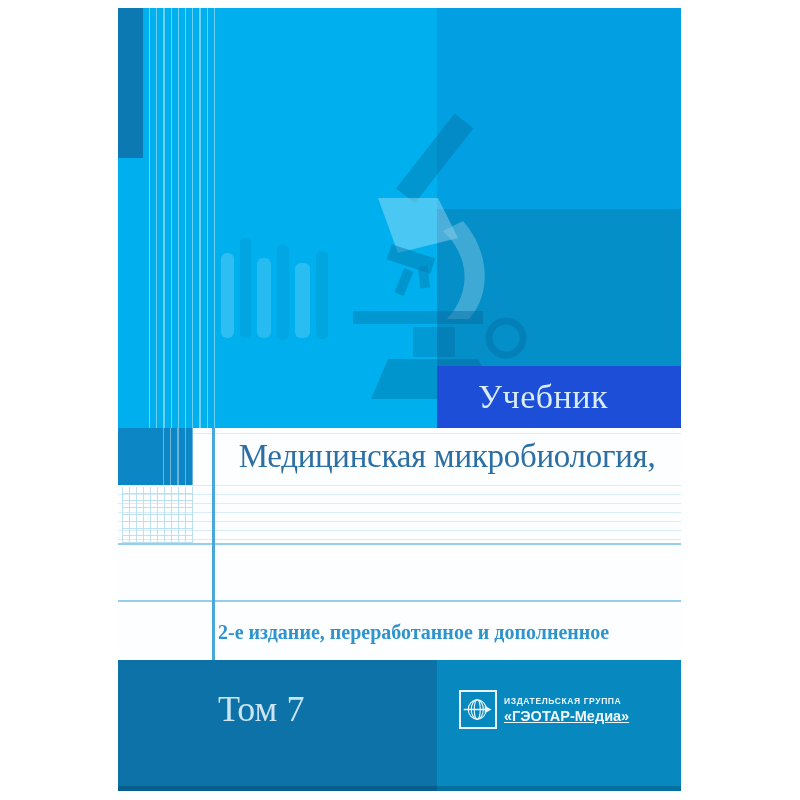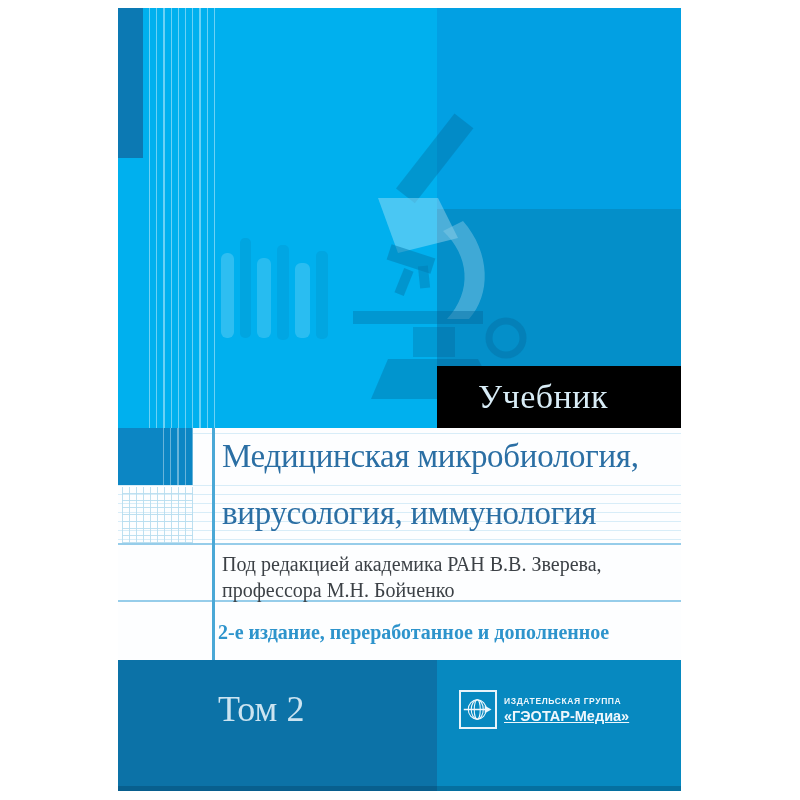--- a/index.html
+++ b/index.html
@@ -13,35 +13,35 @@
 
   
   .stripes{left:25px;top:0;width:72px;height:420px;
     background:repeating-linear-gradient(90deg, rgba(255,255,255,0) 0 6px, rgba(255,255,255,.42) 6px 7.2px);}
   .row1-stripes{left:39px;top:420px;width:36px;height:57px;
     background:repeating-linear-gradient(90deg, rgba(255,255,255,0) 0 6px, rgba(255,255,255,.38) 6px 7.2px);}
 
   
   .rc-a{left:319px;top:0;width:244px;height:201px;background:#02a0e3;}
   .rc-b{left:319px;top:201px;width:244px;height:157px;background:#048fc9;}
-  .cat-band{left:319px;top:358px;width:244px;height:62px;background:#000000;display:flex;align-items:center;}
+  .cat-band{left:319px;top:358px;width:244px;height:62px;background:#1d4ed8;display:flex;align-items:center;}
   .cat-band span{margin-left:41px;font-size:34px;color:#d8ecf6;letter-spacing:.5px;}
 
   
   .white-band{left:0;top:420px;width:563px;height:232px;background:#fdfeff;}
   .row1-block{left:0;top:420px;width:75px;height:57px;background:#0c86c4;}
   .ruled{left:0;width:563px;height:1px;background:#d8edf8;}
   .grid-patch{left:4px;top:479px;width:71px;height:56px;
     background:
       repeating-linear-gradient(90deg, rgba(183,221,239,.9) 0 1px, rgba(0,0,0,0) 1px 7px),
       repeating-linear-gradient(0deg, rgba(183,221,239,.9) 0 1px, rgba(0,0,0,0) 1px 7px);}
   .strong-line{left:0;width:563px;height:2px;background:#96cdea;}
   .vline{left:94px;top:420px;width:3px;height:232px;background:#4aa8d6;}
 
-  .title-row{left:104px;width:450px;height:57px;display:flex;align-items:center;}
+  .title-row{left:104px;width:450px;height:57px;display:flex;align-items:center;justify-content:center;}
   .title-row span{font-size:33px;color:#2b6fa4;letter-spacing:-.3px;white-space:nowrap;}
   .editors{left:104px;top:543px;width:450px;font-size:20px;line-height:26px;color:#3c4146;}
   .edition-row{left:100px;top:592px;width:460px;height:64px;display:flex;align-items:center;}
   .edition-row span{font-size:20px;font-weight:bold;color:#2e94cc;white-space:nowrap;}
 
   
   .bottom-band{left:0;top:652px;width:563px;height:131px;background:#0c72a7;}
   .bottom-band-right{left:319px;top:652px;width:244px;height:131px;background:#0789c0;}
   .bottom-edge{left:0;top:778px;width:563px;height:5px;background:rgba(0,45,80,.28);}
   .volume{left:100px;top:676px;width:180px;height:50px;display:flex;align-items:center;}
@@ -107,39 +107,32 @@
     <div class="abs ruled" style="top:522px"></div>
     <div class="abs ruled" style="top:531px"></div>
     <div class="abs grid-patch"></div>
     <div class="abs strong-line" style="top:535px"></div>
     <div class="abs strong-line" style="top:592px"></div>
     <div class="abs vline"></div>
 
     <div class="abs title-row" style="top:420px">
       <span>Медицинская микробиология,</span>
     </div>
-    <div class="abs title-row" style="top:477px">
-      <span>вирусология, иммунология</span>
-    </div>
 
-    <div class="abs editors">
-      <div>Под редакцией академика РАН В.В. Зверева,</div>
-      <div>профессора М.Н. Бойченко</div>
-    </div>
 
     <div class="abs edition-row">
       <span>2-е издание, переработанное и дополненное</span>
     </div>
 
     <div class="abs bottom-band"></div>
     <div class="abs bottom-band-right"></div>
     <div class="abs bottom-edge"></div>
 
     <div class="abs volume">
-      <span>Том 2</span>
+      <span>Том 7</span>
     </div>
 
     <div class="abs logo-wrap">
       <div class="logo-box">
         <svg width="30" height="31" viewBox="0 0 40 40">
           <g stroke="#eef7fc" fill="none" stroke-width="1.4">
             <ellipse cx="19" cy="20" rx="4" ry="13"></ellipse>
             <ellipse cx="19" cy="20" rx="8" ry="13"></ellipse>
             <ellipse cx="19" cy="20" rx="12" ry="13"></ellipse>
             <line x1="1" y1="20" x2="31" y2="20" stroke-width="2"></line>

